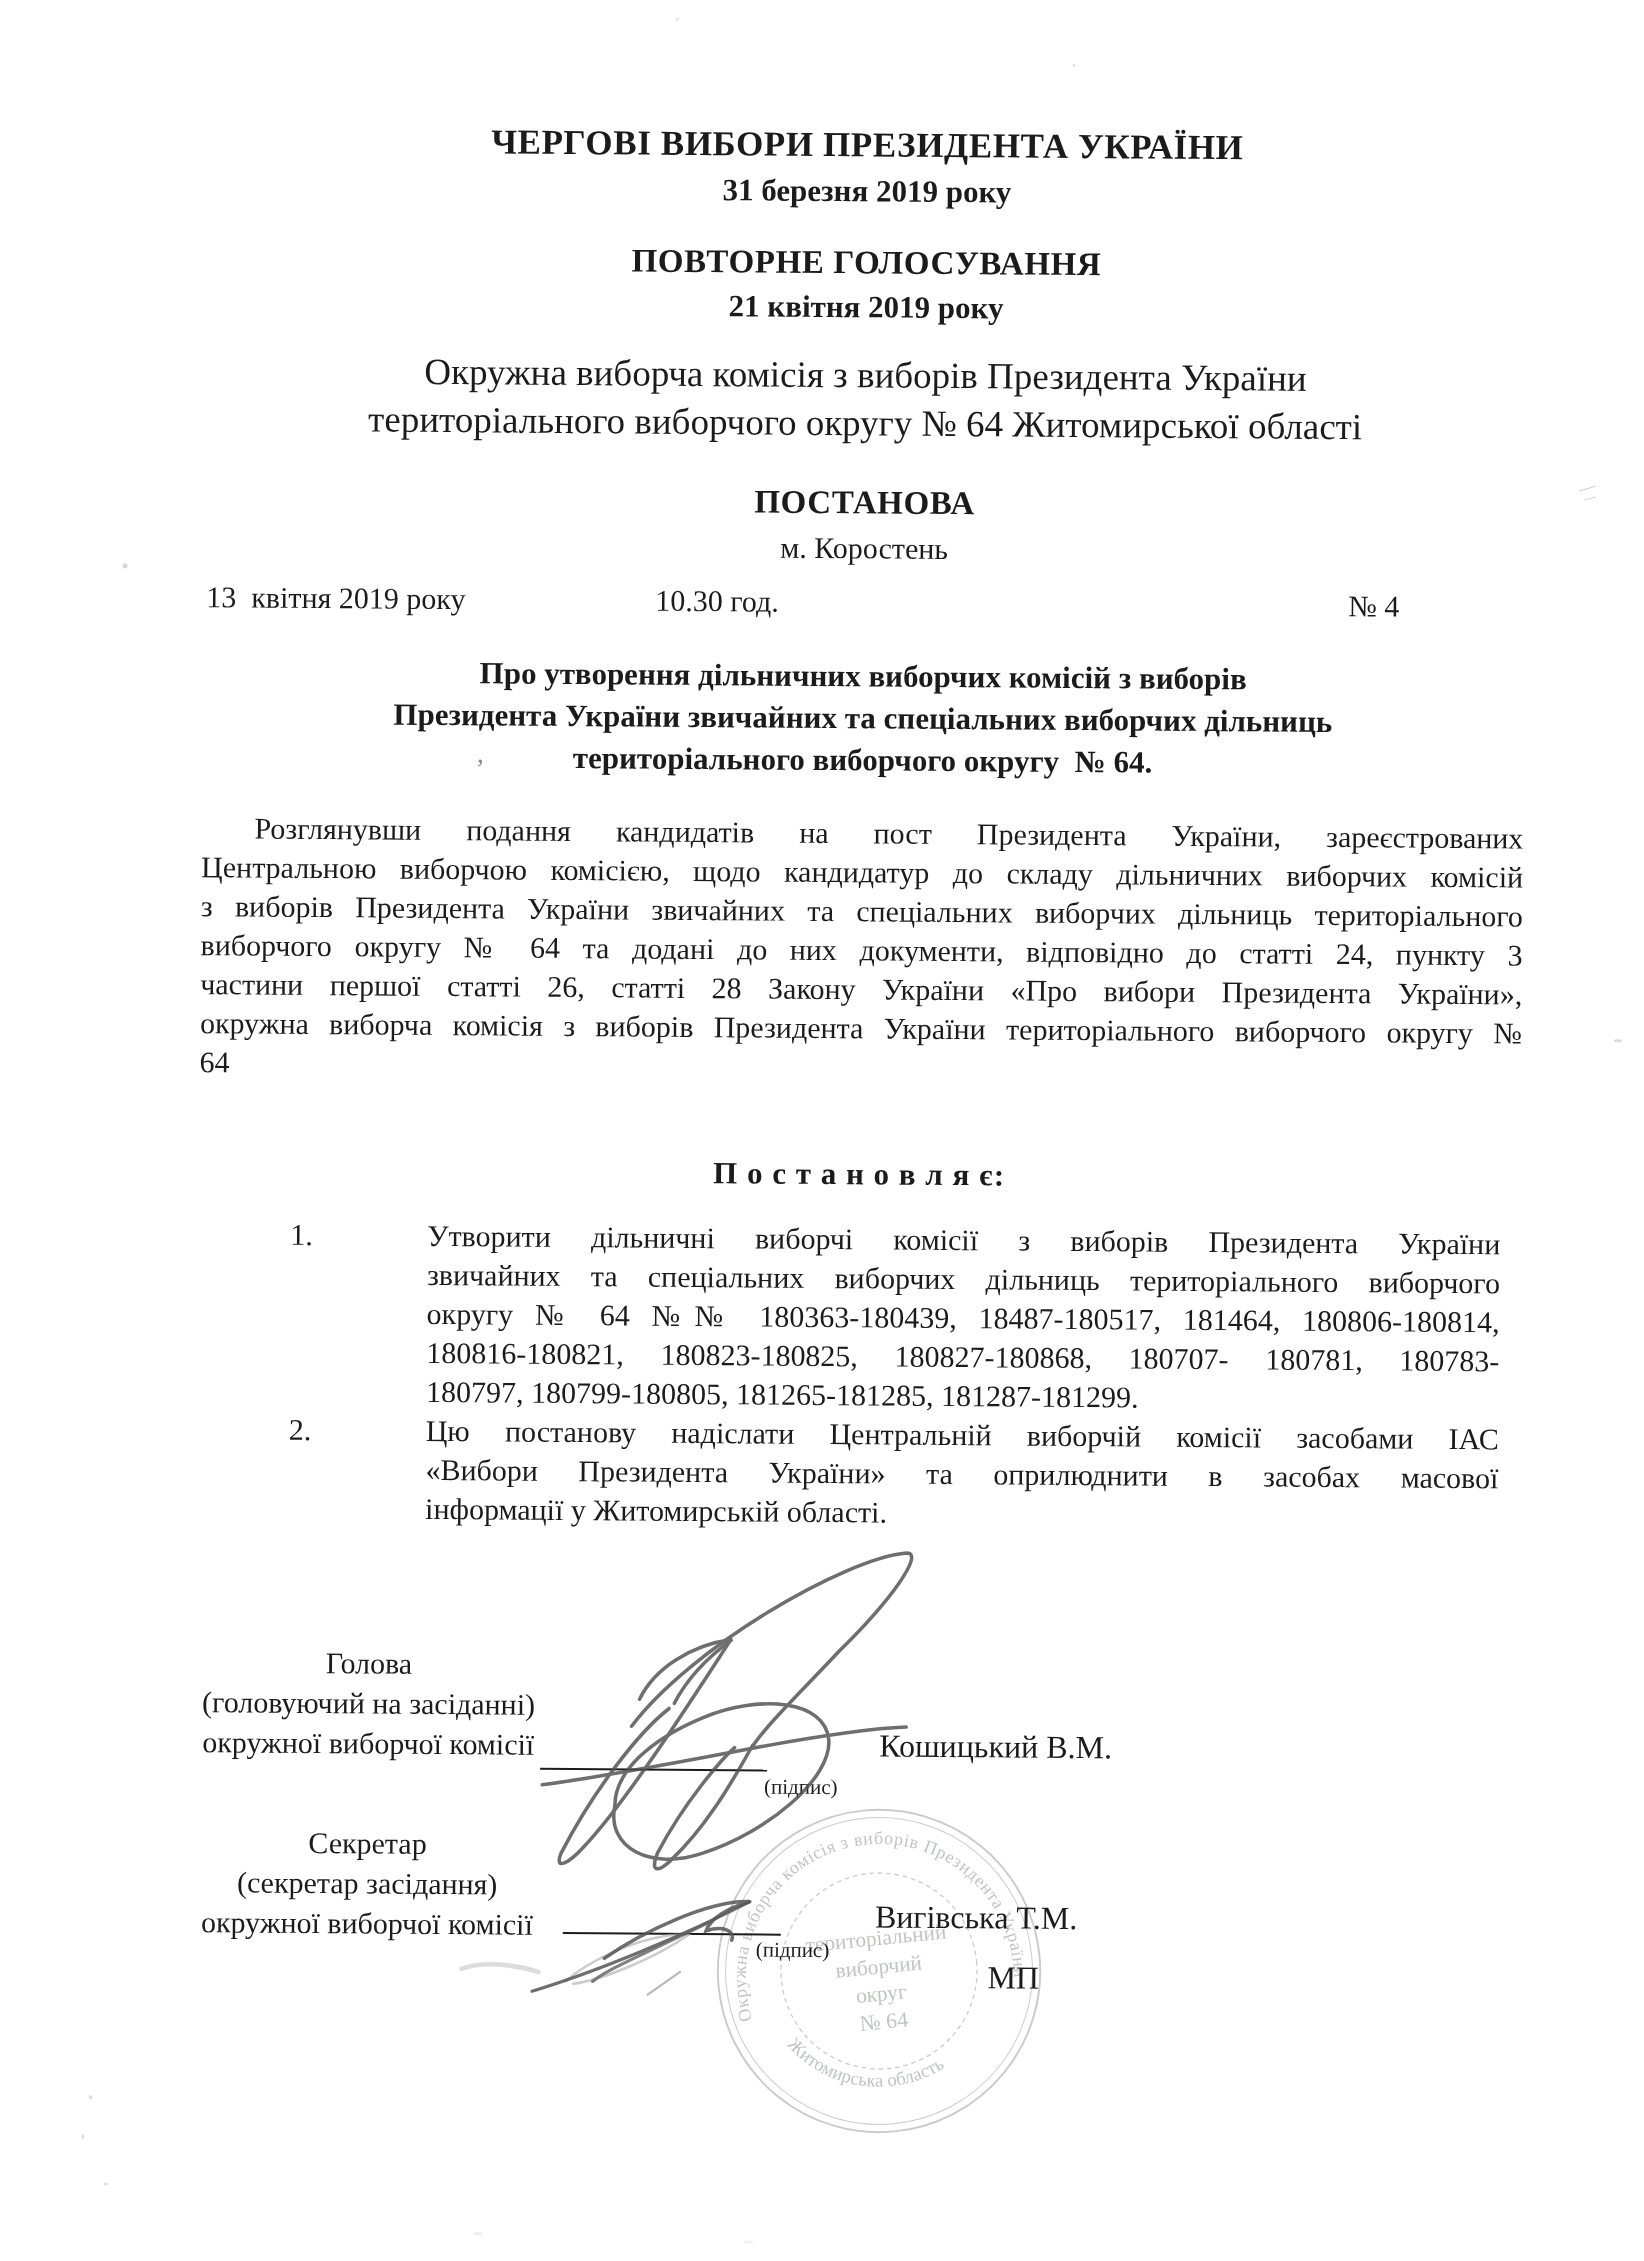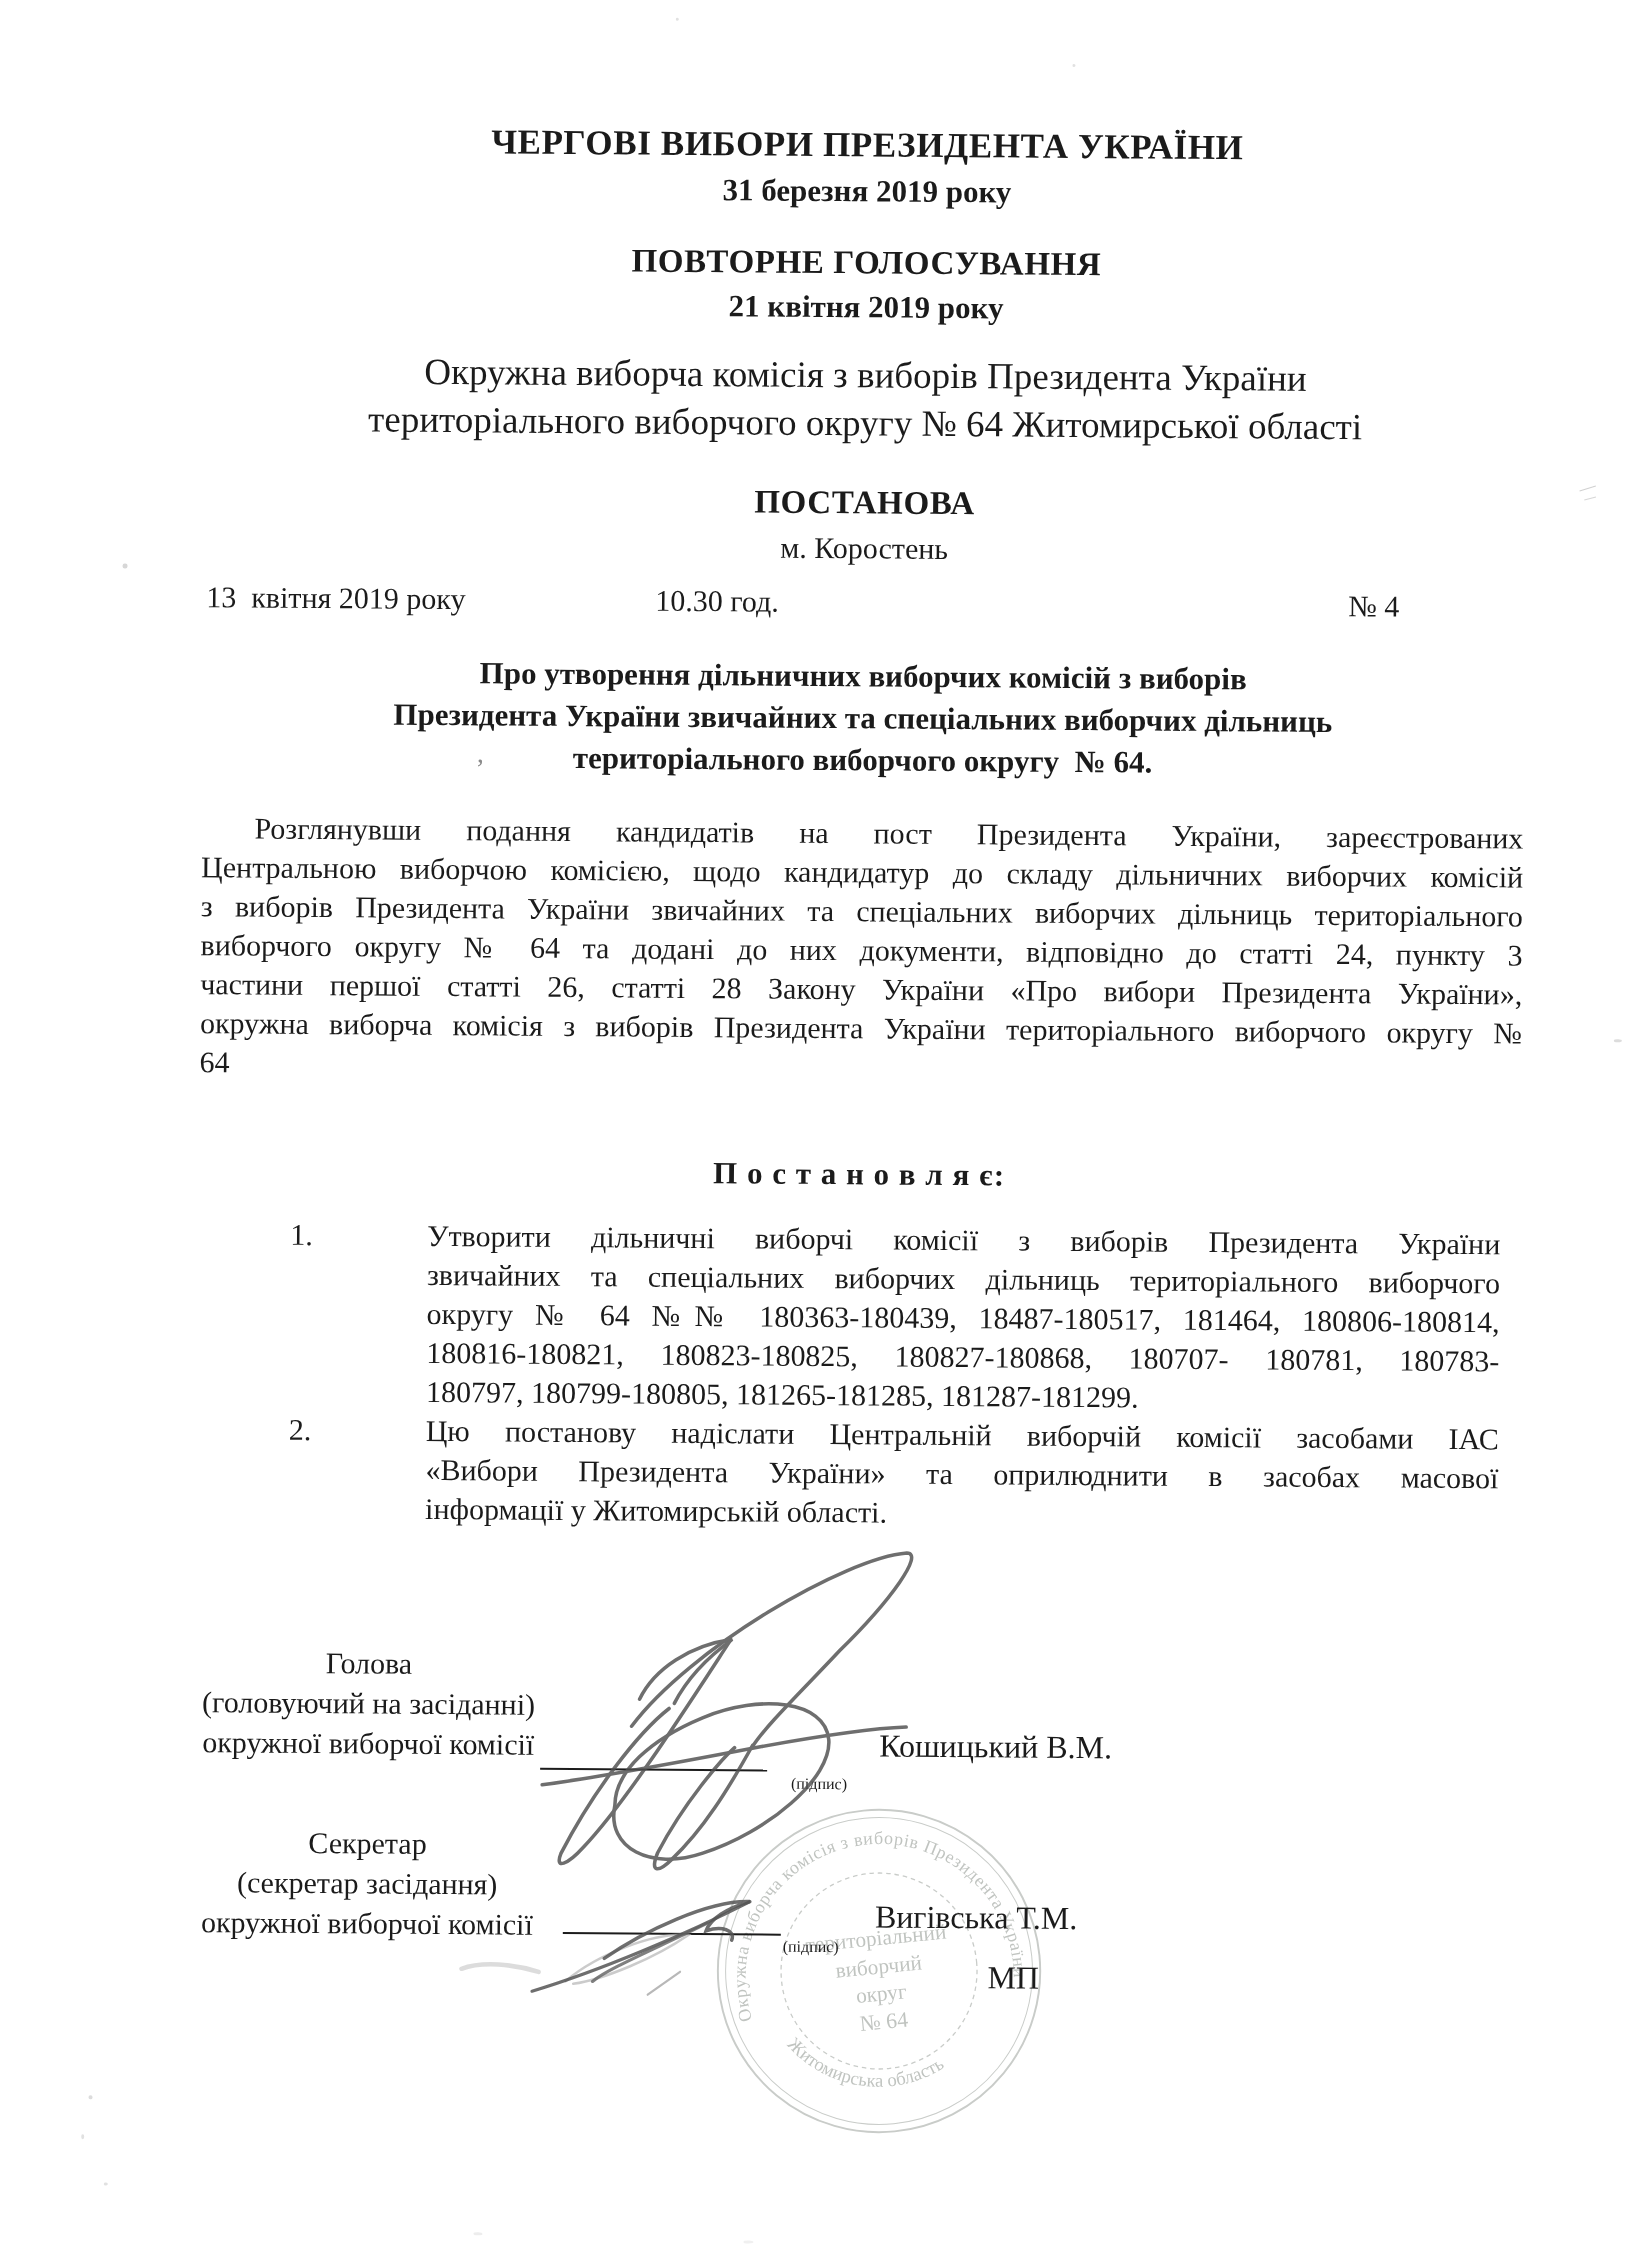--- a/index.html
+++ b/index.html
@@ -23,21 +23,21 @@
   .preamble{position:absolute; left:207px; top:813px; width:1322px; font-size:30px; line-height:39px;}
   .jline{text-align:justify; text-align-last:justify; white-space:normal;}
   .jlast{text-align:left;}
   .indent{padding-left:53px;}
   .resolves{letter-spacing:1.3px; word-spacing:-0.6px;}
   .list{position:absolute; left:299px; top:1219px; width:1210px; font-size:30px; line-height:39px;}
   .item{position:relative; padding-left:137px;}
   .inum{position:absolute; left:0; top:0;}
   .sigrole{position:absolute; left:193px; width:376px; text-align:center; font-size:30px; line-height:40px;}
   .sigline{position:absolute; height:1.9px; background:#1c1c1c;}
-  .sigcap{position:absolute; font-size:16px; text-align:center; width:110px;}
+  .sigcap{position:absolute; font-size:21px; width:110px;}
   .signame{position:absolute; font-size:32px;}
   .mp{position:absolute; left:1002px; top:1958px; font-size:32px;}
   .stampbox{position:absolute; left:713px; top:1790px; width:361px; height:361px; transform:rotate(-6deg); z-index:1;}
   .sig-svg{position:absolute; z-index:3;}
   .artifact-comma{position:absolute; left:482px; top:741px; font-size:27px; color:#8a8a8a;}
   .artifact-comma::after{content:",";}
   .speck{position:absolute; background:#9a9a9a; border-radius:50%;}
   .mark{position:absolute; border-top:1.9px solid #b0b0b0;}
   .txt-layer{position:absolute; inset:0; z-index:2;}
 </style>

